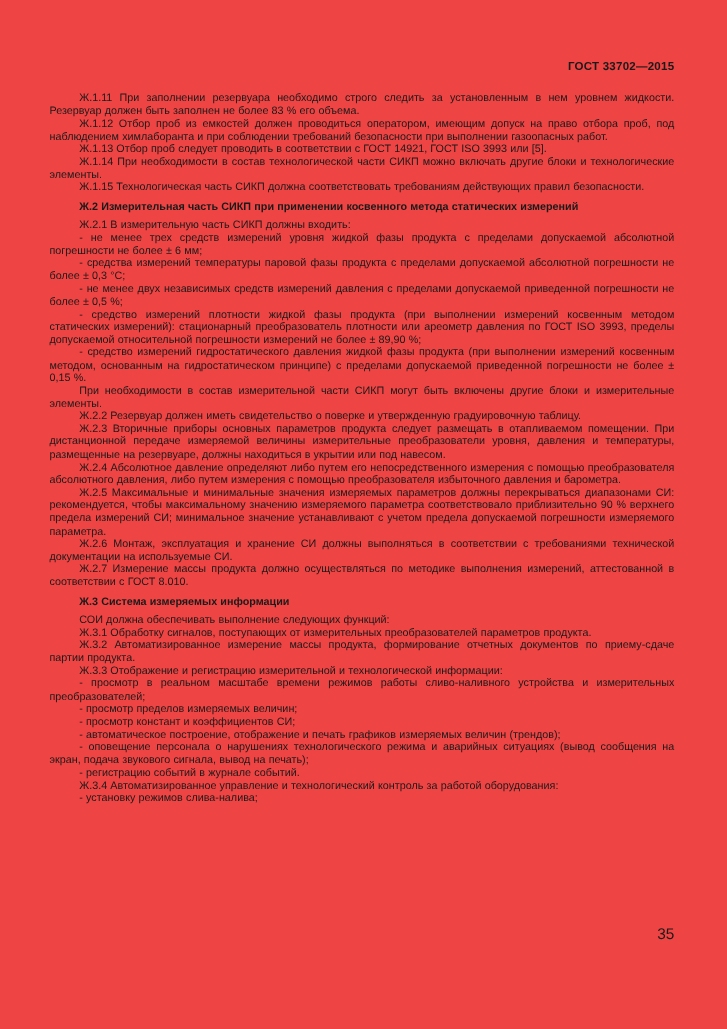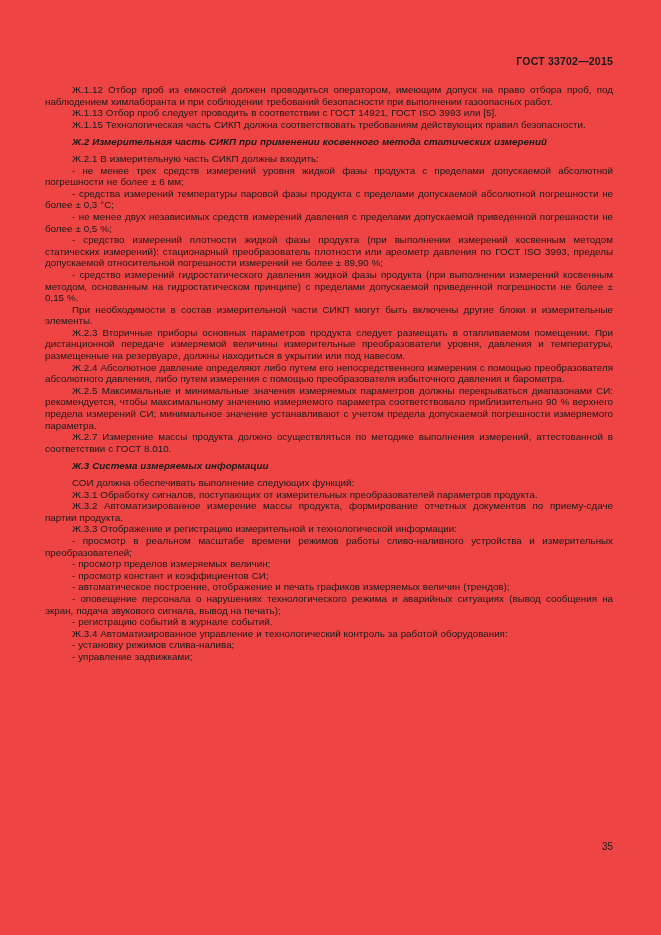--- a/index.html
+++ b/index.html
@@ -37,63 +37,65 @@
   .para {
     margin: 0;
     text-indent: 27px;
     word-spacing: 0.2px;
   }
   .heading {
     font-weight: bold;
     margin-top: 6px;
     margin-bottom: 5px;
     text-align: left;
-    font-style: italic;
   }
   .page-num {
     position: absolute;
     top: 841px;
     right: 48px;
-    font-size: 10px;
+    font-size: 14px;
   }
 </style>
 </head>
 <body>
 
 <div class="page">
 
   <div class="doc-header">ГОСТ 33702—2015</div>
 
   <div class="content">
+    <p class="para">Ж.1.11 При заполнении резервуара необходимо строго следить за установленным в нем уровнем жидкости. Резервуар должен быть заполнен не более 83 % его объема.</p>
     <p class="para">Ж.1.12 Отбор проб из емкостей должен проводиться оператором, имеющим допуск на право отбора проб, под наблюдением химлаборанта и при соблюдении требований безопасности при выполнении газоопасных работ.</p>
     <p class="para">Ж.1.13 Отбор проб следует проводить в соответствии с ГОСТ 14921, ГОСТ ISO 3993 или [5].</p>
+    <p class="para">Ж.1.14 При необходимости в состав технологической части СИКП можно включать другие блоки и технологические элементы.</p>
     <p class="para">Ж.1.15 Технологическая часть СИКП должна соответствовать требованиям действующих правил безопасности.</p>
     <p class="para heading">Ж.2 Измерительная часть СИКП при применении косвенного метода статических измерений</p>
     <p class="para">Ж.2.1 В измерительную часть СИКП должны входить:</p>
     <p class="para">- не менее трех средств измерений уровня жидкой фазы продукта с пределами допускаемой абсолютной погрешности не более ± 6 мм;</p>
     <p class="para">- средства измерений температуры паровой фазы продукта с пределами допускаемой абсолютной погрешности не более ± 0,3 °С;</p>
     <p class="para">- не менее двух независимых средств измерений давления с пределами допускаемой приведенной погрешности не более ± 0,5 %;</p>
     <p class="para">- средство измерений плотности жидкой фазы продукта (при выполнении измерений косвенным методом статических измерений): стационарный преобразователь плотности или ареометр давления по ГОСТ ISO 3993, пределы допускаемой относительной погрешности измерений не более ± 89,90 %;</p>
     <p class="para">- средство измерений гидростатического давления жидкой фазы продукта (при выполнении измерений косвенным методом, основанным на гидростатическом принципе) с пределами допускаемой приведенной погрешности не более ± 0,15 %.</p>
     <p class="para">При необходимости в состав измерительной части СИКП могут быть включены другие блоки и измерительные элементы.</p>
+    <p class="para">Ж.2.2 Резервуар должен иметь свидетельство о поверке и утвержденную градуировочную таблицу.</p>
     <p class="para">Ж.2.3 Вторичные приборы основных параметров продукта следует размещать в отапливаемом помещении. При дистанционной передаче измеряемой величины измерительные преобразователи уровня, давления и температуры, размещенные на резервуаре, должны находиться в укрытии или под навесом.</p>
     <p class="para">Ж.2.4 Абсолютное давление определяют либо путем его непосредственного измерения с помощью преобразователя абсолютного давления, либо путем измерения с помощью преобразователя избыточного давления и барометра.</p>
     <p class="para">Ж.2.5 Максимальные и минимальные значения измеряемых параметров должны перекрываться диапазонами СИ: рекомендуется, чтобы максимальному значению измеряемого параметра соответствовало приблизительно 90 % верхнего предела измерений СИ; минимальное значение устанавливают с учетом предела допускаемой погрешности измеряемого параметра.</p>
+    <p class="para">Ж.2.6 Монтаж, эксплуатация и хранение СИ должны выполняться в соответствии с требованиями технической документации на используемые СИ.</p>
     <p class="para">Ж.2.7 Измерение массы продукта должно осуществляться по методике выполнения измерений, аттестованной в соответствии с ГОСТ 8.010.</p>
     <p class="para heading">Ж.3 Система измеряемых информации</p>
     <p class="para">СОИ должна обеспечивать выполнение следующих функций:</p>
     <p class="para">Ж.3.1 Обработку сигналов, поступающих от измерительных преобразователей параметров продукта.</p>
     <p class="para">Ж.3.2 Автоматизированное измерение массы продукта, формирование отчетных документов по приему-сдаче партии продукта.</p>
     <p class="para">Ж.3.3 Отображение и регистрацию измерительной и технологической информации:</p>
     <p class="para">- просмотр в реальном масштабе времени режимов работы сливо-наливного устройства и измерительных преобразователей;</p>
     <p class="para">- просмотр пределов измеряемых величин;</p>
     <p class="para">- просмотр констант и коэффициентов СИ;</p>
     <p class="para">- автоматическое построение, отображение и печать графиков измеряемых величин (трендов);</p>
     <p class="para">- оповещение персонала о нарушениях технологического режима и аварийных ситуациях (вывод сообщения на экран, подача звукового сигнала, вывод на печать);</p>
     <p class="para">- регистрацию событий в журнале событий.</p>
     <p class="para">Ж.3.4 Автоматизированное управление и технологический контроль за работой оборудования:</p>
     <p class="para">- установку режимов слива-налива;</p>
-    <p class="para">- управление задвижками;</p>
   </div>
 
   <div class="page-num">35</div>
 
 </div>
 
 </body></html>

